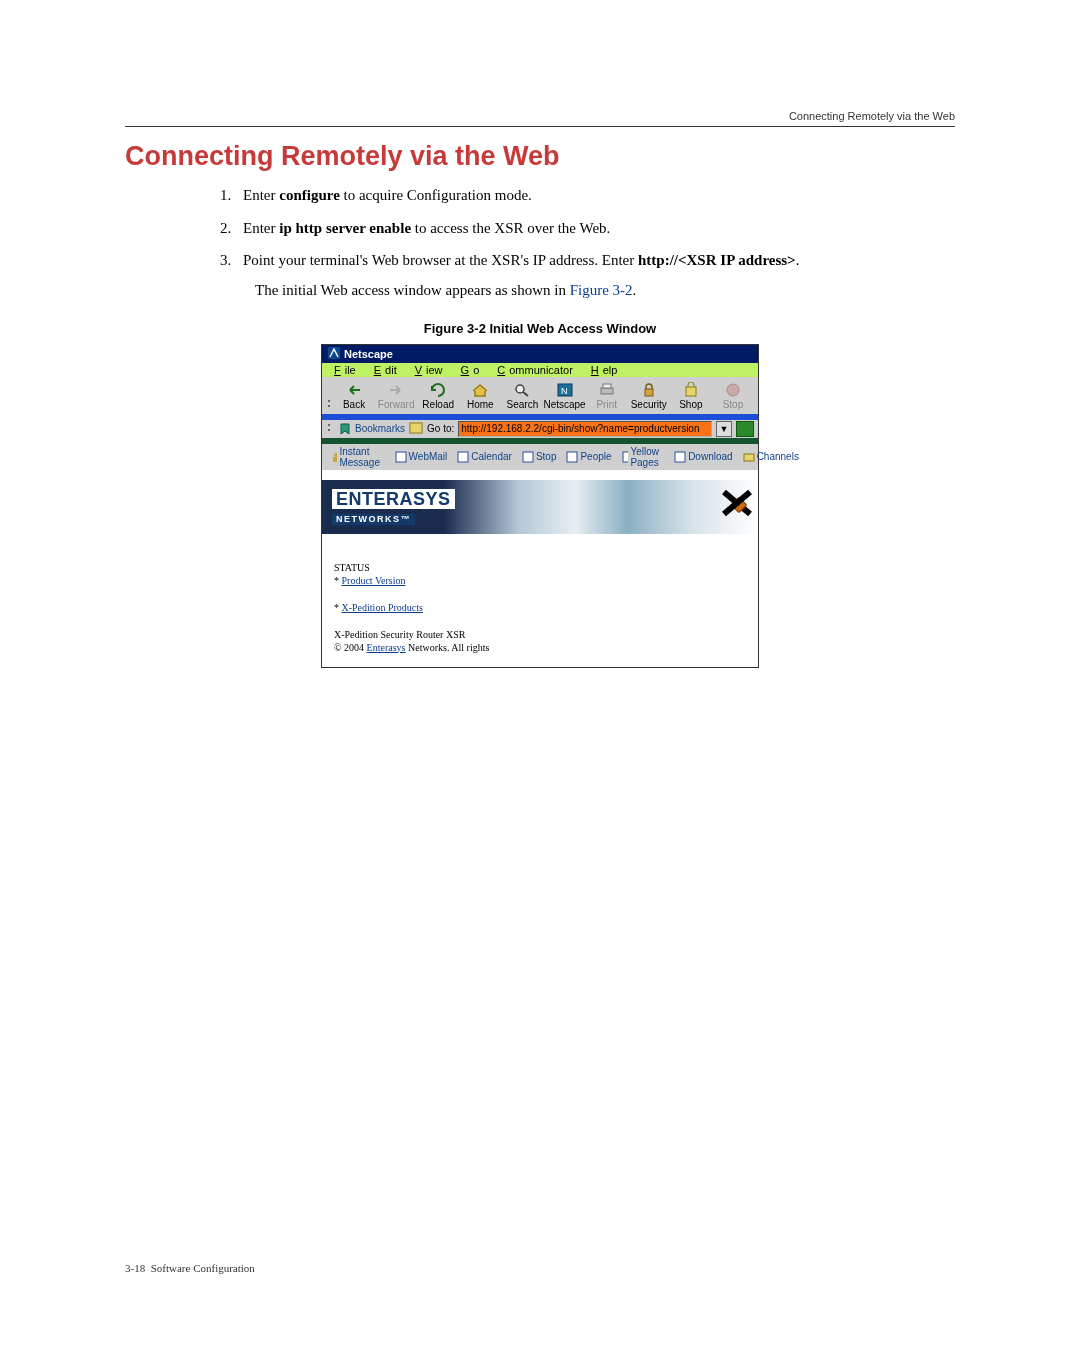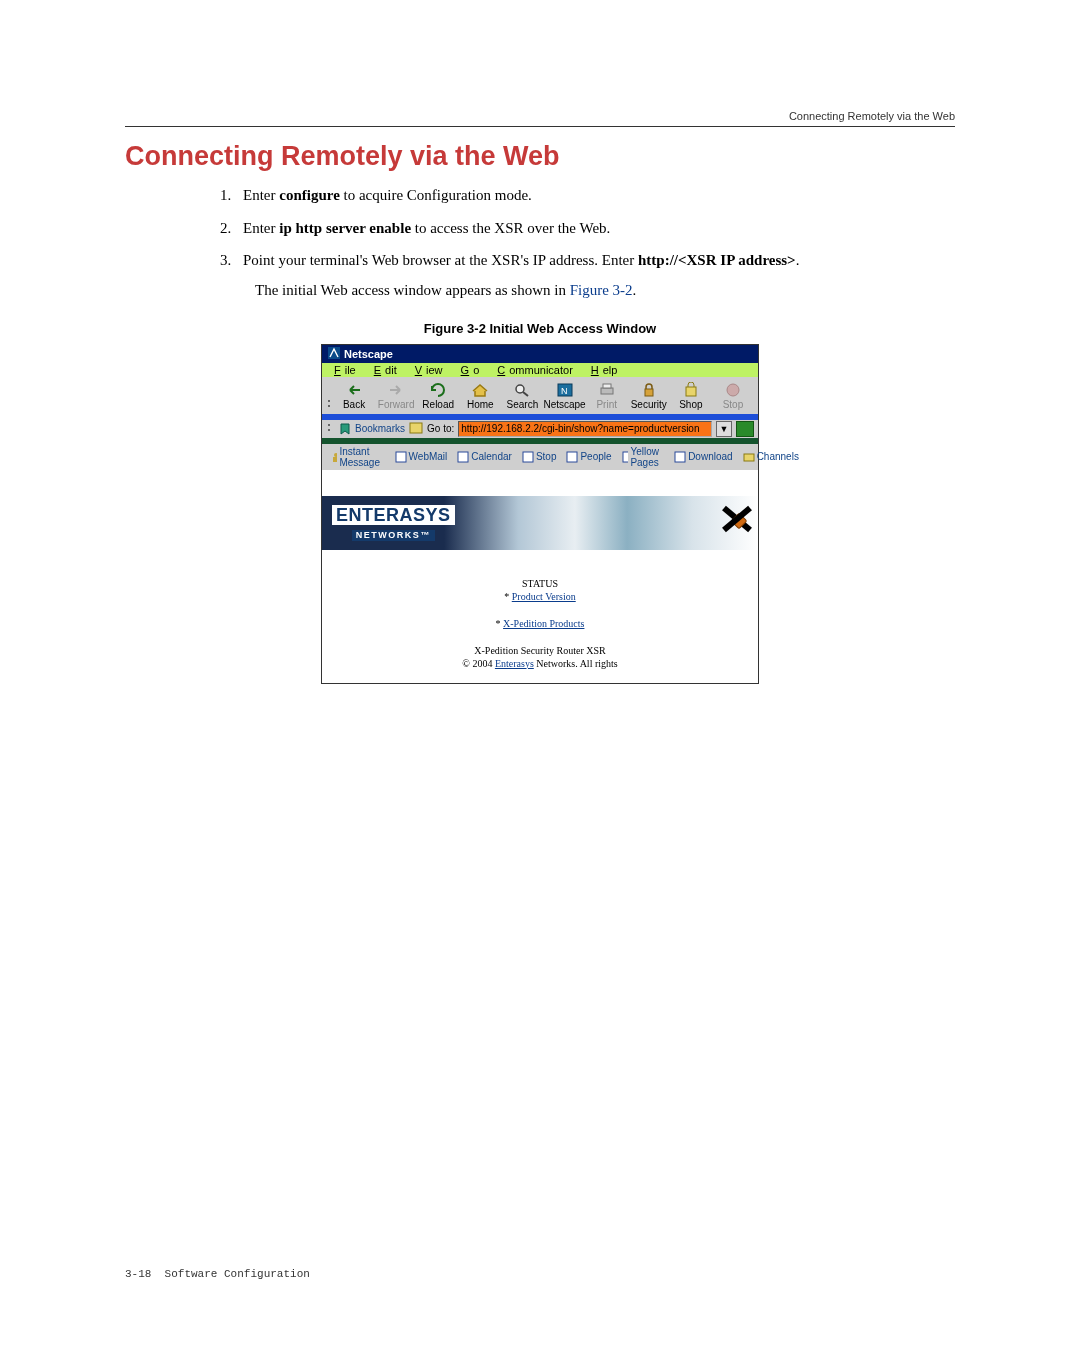--- a/index.html
+++ b/index.html
@@ -128,22 +128,21 @@
     font-size: 10px;
     padding: 2px 4px;
     gap: 4px;
     border-top: 6px solid #14532d;
     color: #114488;
   }
   .linksrow .lnk { display:flex; align-items:center; gap:2px; margin-right:6px;}
   .linksrow .lnk .mi { width:12px;height:12px; }
   .content {
     background: #fff;
-    padding: 16px 0 8px 0;
-    text-align: center;
+    padding: 0 0 8px 0;
   }
   .banner {
     height: 54px;
     background: linear-gradient(90deg,#1a2c4e 0%, #1a2c4e 28%, #b3c7d6 45%, #e8eef2 58%, #8bb0c2 70%, #d8e3ea 85%, #ffffff 100%);
     display: flex;
     align-items: center;
     position: relative;
     margin-top: 10px;
   }
   .banner .ent {
@@ -194,23 +193,23 @@
     font-family: "Palatino Linotype", "Book Antiqua", Palatino, serif;
     padding: 28px 12px 4px 12px;
     font-size: 10px;
   }
   .body-serif .status { margin-bottom: 2px; }
   .body-serif .lnk { color: #0a3c8c; text-decoration: underline; }
   .body-serif .row { margin-bottom: 2px; }
   .body-serif .spacer { height: 14px; }
   .page-footer {
     position: absolute;
-    bottom: 30px;
+    bottom: 36px;
     left: 125px;
-    font-family: Liberation Mono, monospace;
+    font-family: Liberation Serif, serif;
     font-size: 11px;
     color: #333;
   }
   .dd-arrow{
     width:14px;height:14px;border:1px solid #666;background:#ddd;
     display:inline-flex;align-items:center;justify-content:center;font-size:9px;
   }
   .whats-related{
     width:16px;height:14px;background:#2a8a2a;border:1px solid #145514;
   }

